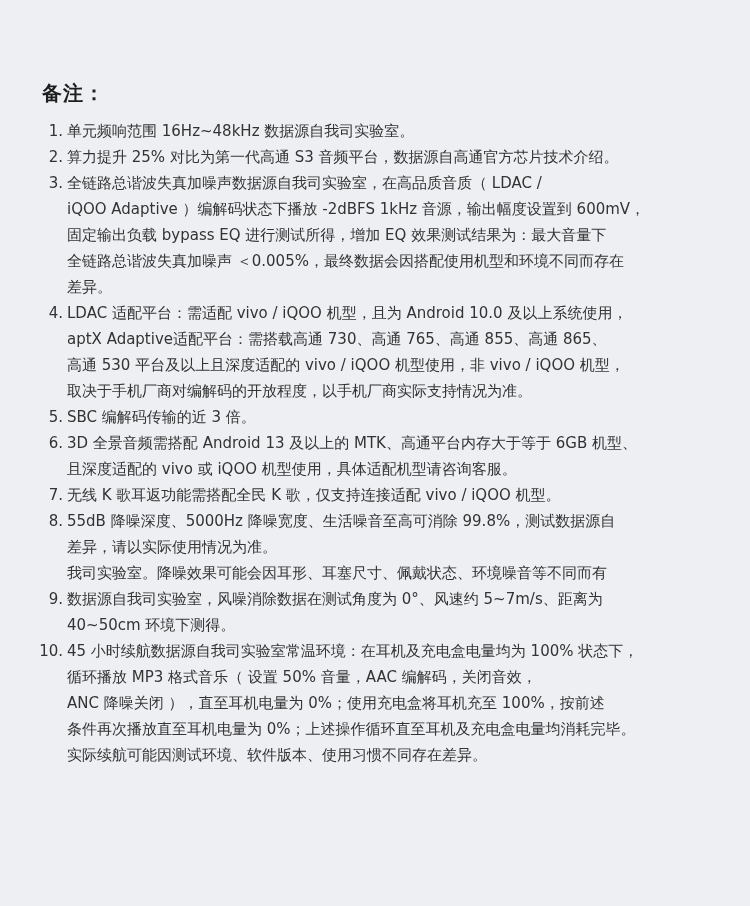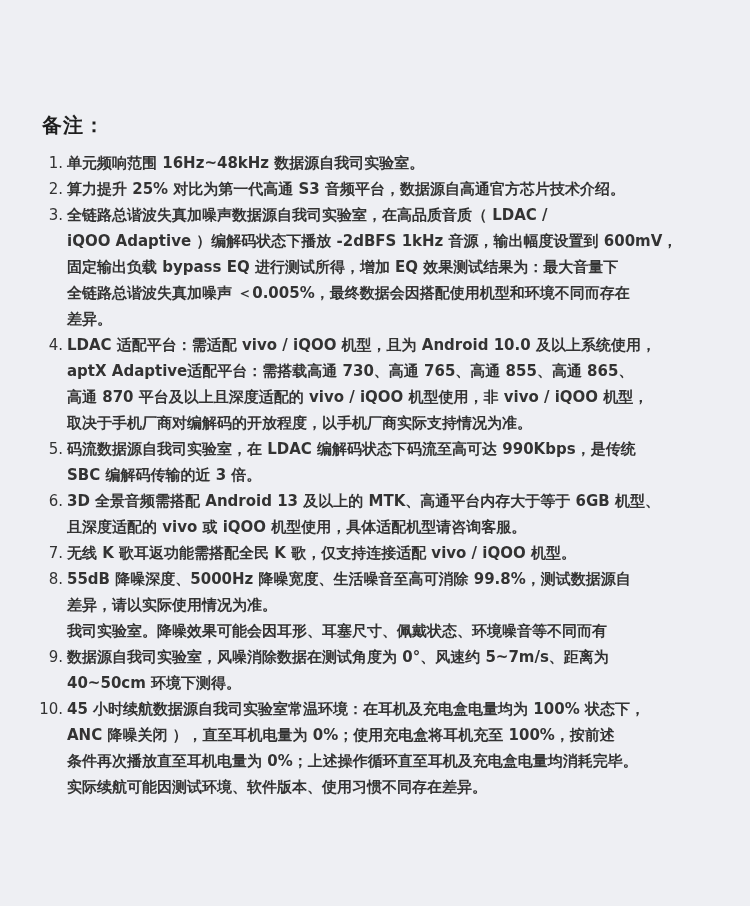--- a/index.html
+++ b/index.html
@@ -2,34 +2,34 @@
 <html><head>
   <meta charset="utf-8">
   <style>
     html, body { margin: 0; padding: 0; }
     body {
       width: 750px; height: 906px; overflow: hidden;
       background: #eeeff3;
       font-family: "DejaVu Sans", "Liberation Sans", sans-serif;
       color: #2a2a2a;
     }
-    .wrap { position: relative; padding: 82px 0 0 0; margin-top: 32px; }
+    .wrap { position: relative; padding: 82px 0 0 0; }
     .title {
       position: absolute; left: 42px; top: 80px;
       font-size: 20px; font-weight: bold; color: #1e1e1e;
       letter-spacing: 1px;
     }
     .list { position: absolute; left: 0; top: 118px; width: 750px; }
     .item { position: relative; }
     .num {
       position: absolute; right: 687px; top: 0;
       font-size: 15px; line-height: 26px; color: #333;
       white-space: nowrap;
     }
-    .lines { margin-left: 67px; font-weight: bold; }
+    .lines { margin-left: 67px; }
     .line {
       display: block; font-size: 15px; line-height: 26px;
       color: #333; white-space: nowrap;
     }
   </style>
 </head>
 <body>
 
 <div class="wrap">
   <div class="title">备注：</div>
@@ -54,28 +54,27 @@
           <span class="line">固定输出负载 bypass EQ 进行测试所得，增加 EQ 效果测试结果为：最大音量下</span>
           <span class="line">全链路总谐波失真加噪声 ＜0.005%，最终数据会因搭配使用机型和环境不同而存在</span>
           <span class="line">差异。</span>
         </div>
       </div>
       <div class="item">
         <span class="num">4.</span>
         <div class="lines">
           <span class="line">LDAC 适配平台：需适配 vivo / iQOO 机型，且为 Android 10.0 及以上系统使用，</span>
           <span class="line">aptX Adaptive适配平台：需搭载高通 730、高通 765、高通 855、高通 865、</span>
-          <span class="line">高通 870 平台及以上且深度适配的 vivo / iQOO 机型使用，非 vivo / iQOO 机型，</span>
+          <span class="line">高通 530 平台及以上且深度适配的 vivo / iQOO 机型使用，非 vivo / iQOO 机型，</span>
           <span class="line">取决于手机厂商对编解码的开放程度，以手机厂商实际支持情况为准。</span>
         </div>
       </div>
       <div class="item">
         <span class="num">5.</span>
         <div class="lines">
-          <span class="line">码流数据源自我司实验室，在 LDAC 编解码状态下码流至高可达 990Kbps，是传统</span>
           <span class="line">SBC 编解码传输的近 3 倍。</span>
         </div>
       </div>
       <div class="item">
         <span class="num">6.</span>
         <div class="lines">
           <span class="line">3D 全景音频需搭配 Android 13 及以上的 MTK、高通平台内存大于等于 6GB 机型、</span>
           <span class="line">且深度适配的 vivo 或 iQOO 机型使用，具体适配机型请咨询客服。</span>
         </div>
       </div>
@@ -97,19 +96,20 @@
         <span class="num">9.</span>
         <div class="lines">
           <span class="line">数据源自我司实验室，风噪消除数据在测试角度为 0°、风速约 5~7m/s、距离为</span>
           <span class="line">40~50cm 环境下测得。</span>
         </div>
       </div>
       <div class="item">
         <span class="num">10.</span>
         <div class="lines">
           <span class="line">45 小时续航数据源自我司实验室常温环境：在耳机及充电盒电量均为 100% 状态下，</span>
+          <span class="line">循环播放 MP3 格式音乐（ 设置 50% 音量，AAC 编解码，关闭音效，</span>
           <span class="line">ANC 降噪关闭 ），直至耳机电量为 0%；使用充电盒将耳机充至 100%，按前述</span>
           <span class="line">条件再次播放直至耳机电量为 0%；上述操作循环直至耳机及充电盒电量均消耗完毕。</span>
           <span class="line">实际续航可能因测试环境、软件版本、使用习惯不同存在差异。</span>
         </div>
       </div>
     </div>
 </div>
 
 </body></html>

